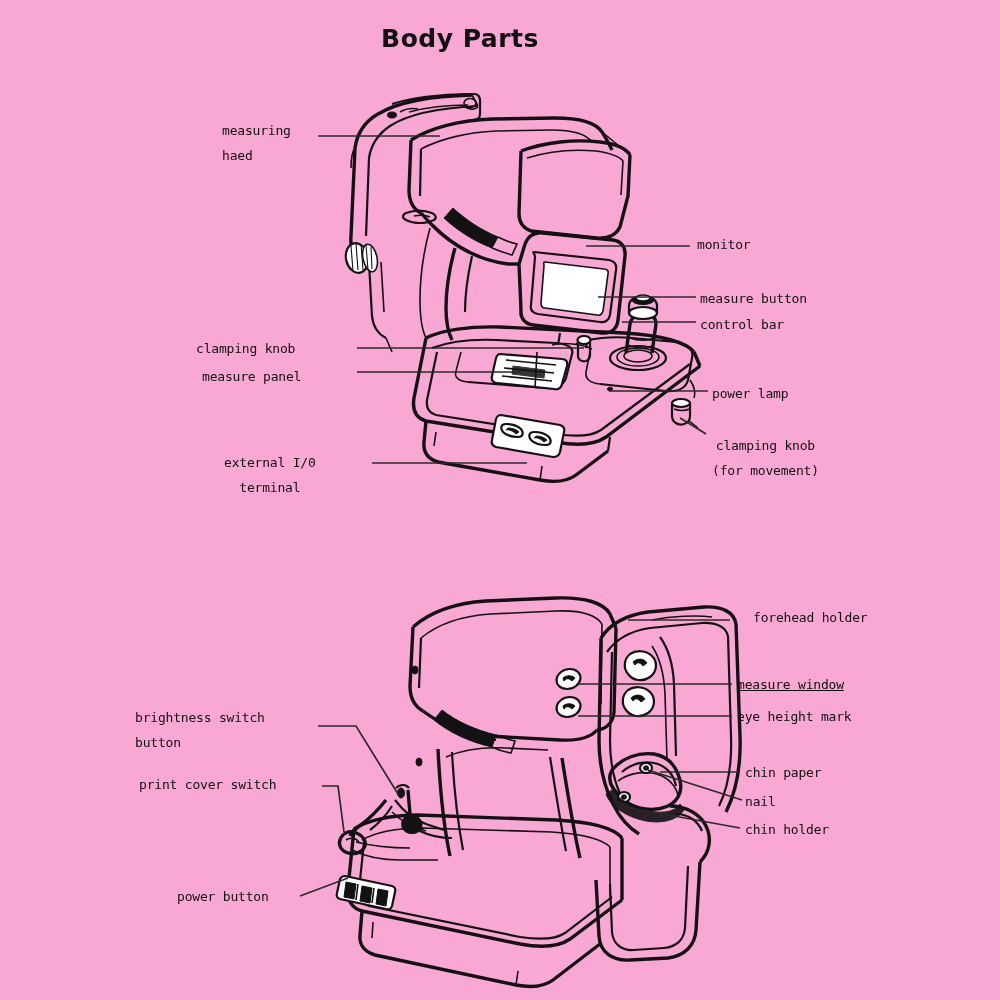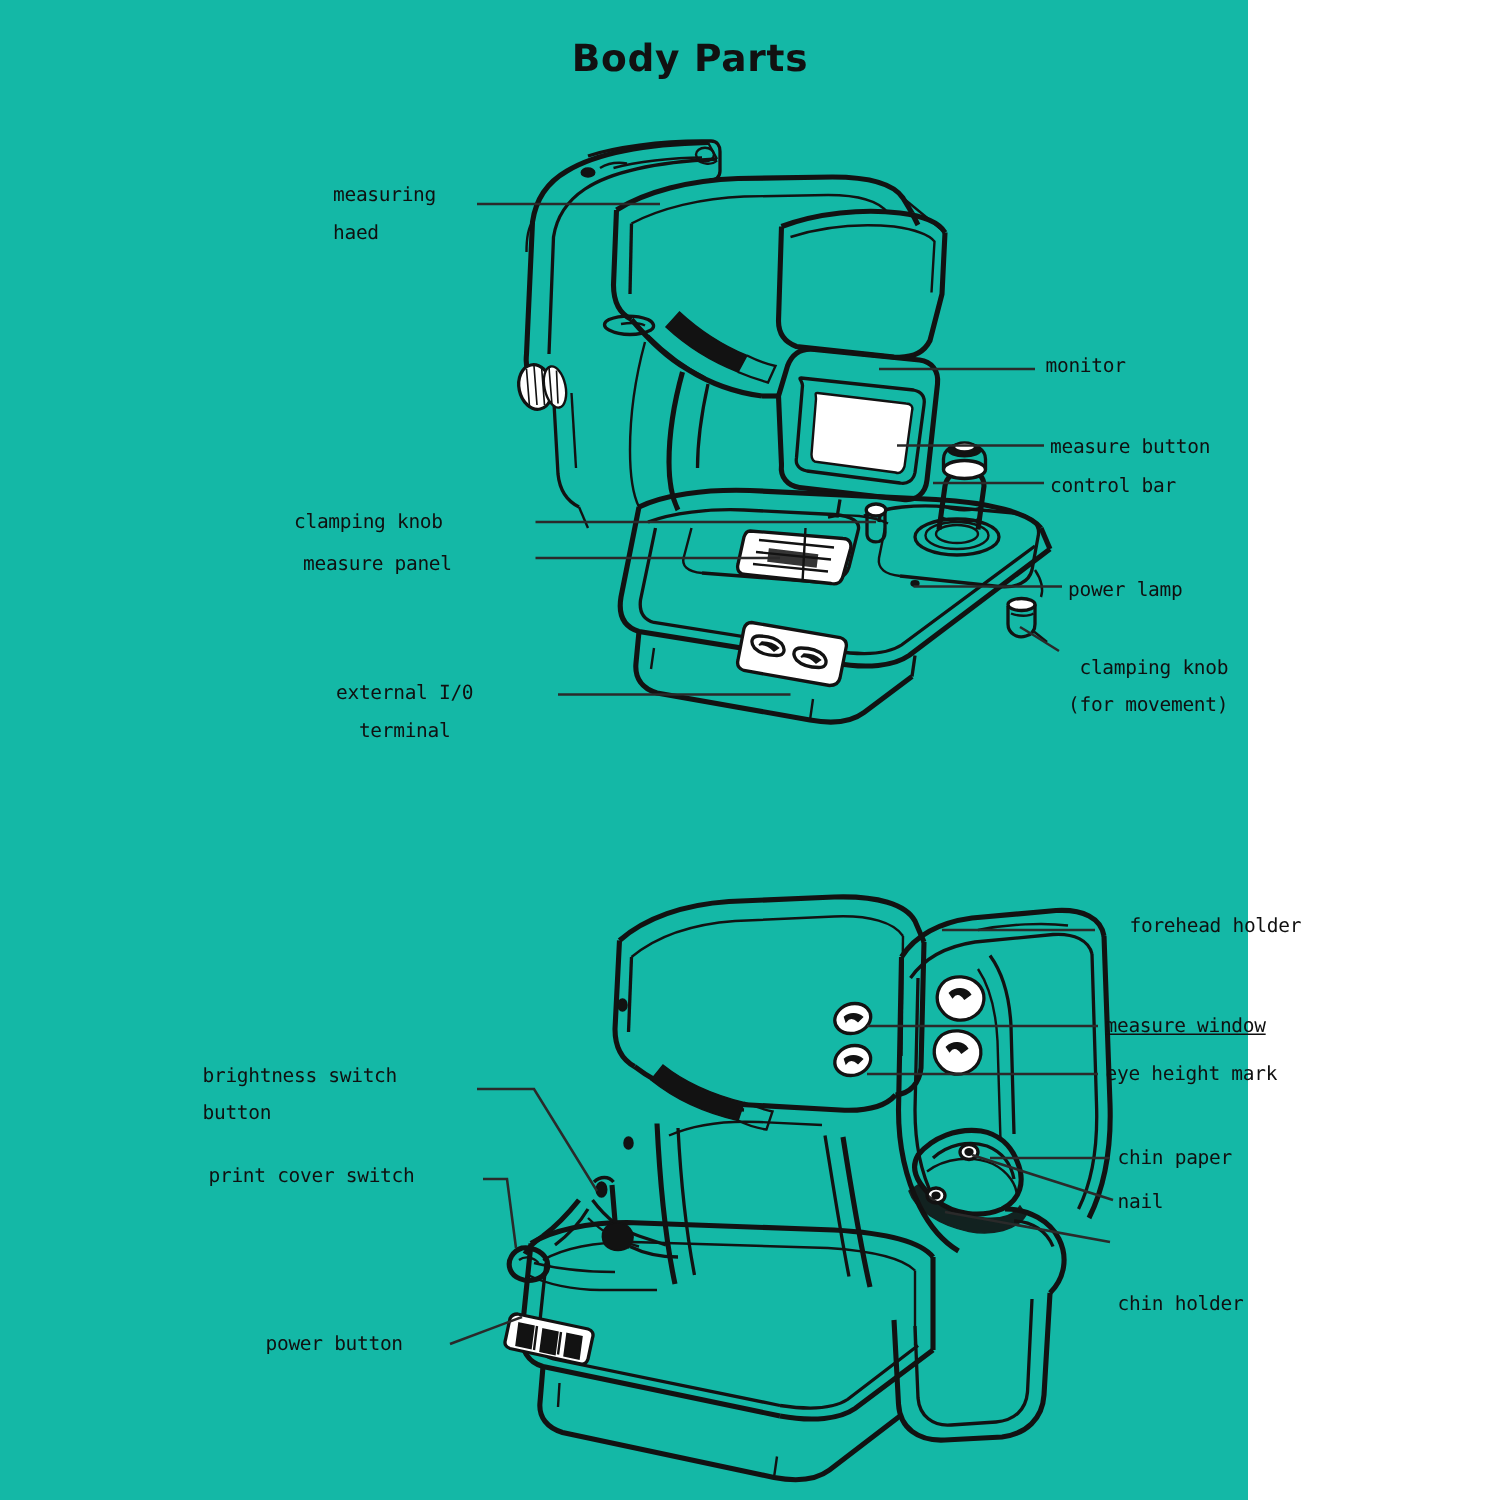--- a/index.html
+++ b/index.html
@@ -10,23 +10,23 @@
   }
   body {
     width: 1000px;
     height: 1000px;
     overflow: hidden;
     font-family: "DejaVu Sans Mono", monospace;
     -webkit-font-smoothing: antialiased;
   }
   #page {
     position: relative;
-    width: 832px;
+    width: 1000px;
     height: 1000px;
-    background: #14b8a6;
+    background: #f9a8d4;
   }
   #page-title {
     position: absolute;
     left: 0;
     top: 24px;
     width: 920px;
     text-align: center;
     font-family: "DejaVu Sans", sans-serif;
     font-weight: bold;
     font-size: 25px;
@@ -42,21 +42,21 @@
   }
   .lbl {
     position: absolute;
     font-family: "DejaVu Sans Mono", monospace;
     font-size: 13px;
     line-height: 25px;
     color: #101010;
     white-space: pre;
     letter-spacing: -0.2px;
   }
-  .lbl.r { text-align: right; }
+  .lbl.r { text-align: center; }
   .lbl.l { text-align: left; }
   svg { display: block; }
   .ink { fill: none; stroke: #121212; }
   .thin  { stroke-width: 1.6; }
   .med   { stroke-width: 2.2; }
   .thick { stroke-width: 3.4; }
   .hair  { stroke-width: 1.1; }
   .lead  { stroke: #2a2a2a; stroke-width: 1.7; fill: none; }
   .solidblk { fill: #121212; stroke: #121212; stroke-width: 1; }
   .white { fill: #ffffff; }
@@ -413,20 +413,20 @@
         <polyline class="lead" points="322,786 338,786 344,832"></polyline>
         <line class="lead" x1="300" y1="896" x2="348" y2="878"></line>
       </g>
     </svg>
 
     <div class="lbl r" style="left:737px; top:605px;margin-left:16px;">forehead holder</div>
     <div class="lbl r" style="left:737px; top:672px;text-decoration:underline;">measure window</div>
     <div class="lbl r" style="left:737px; top:704px;">eye height mark</div>
     <div class="lbl r" style="left:745px; top:760px;">chin paper</div>
     <div class="lbl r" style="left:745px; top:789px;">nail</div>
-    <div class="lbl r" style="left:745px; top:817px;margin-top:40px;">chin holder</div>
+    <div class="lbl r" style="left:745px; top:817px;">chin holder</div>
     <div class="lbl l" style="left:139px; top:772px;">print cover switch</div>
     <div class="lbl l" style="left:135px; top:705px;">brightness switch
 button</div>
     <div class="lbl l" style="left:177px; top:884px;">power button</div>
   </div>
 
 </div>
 
 </body></html>

